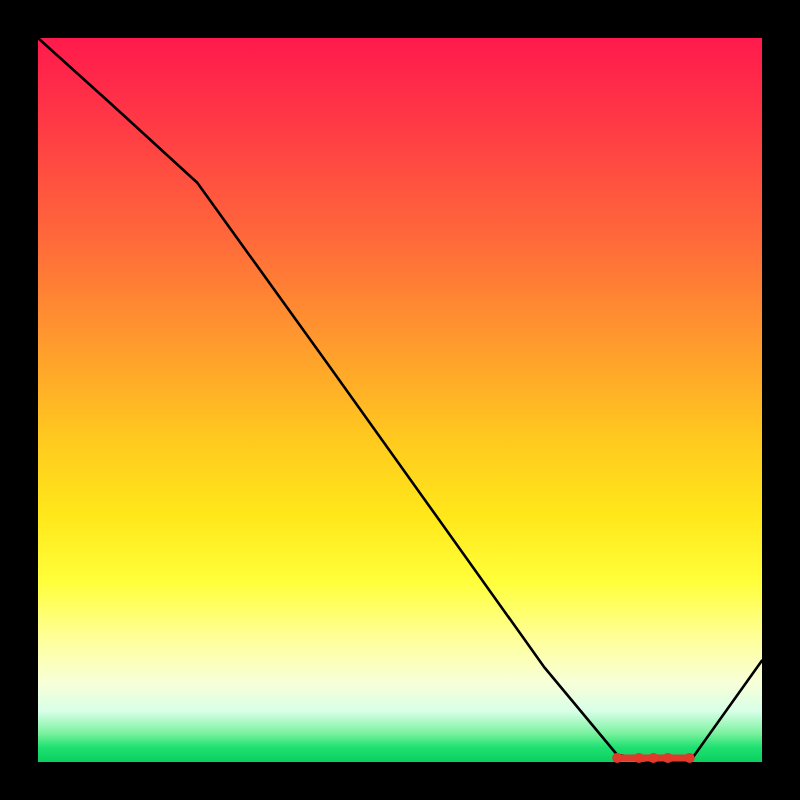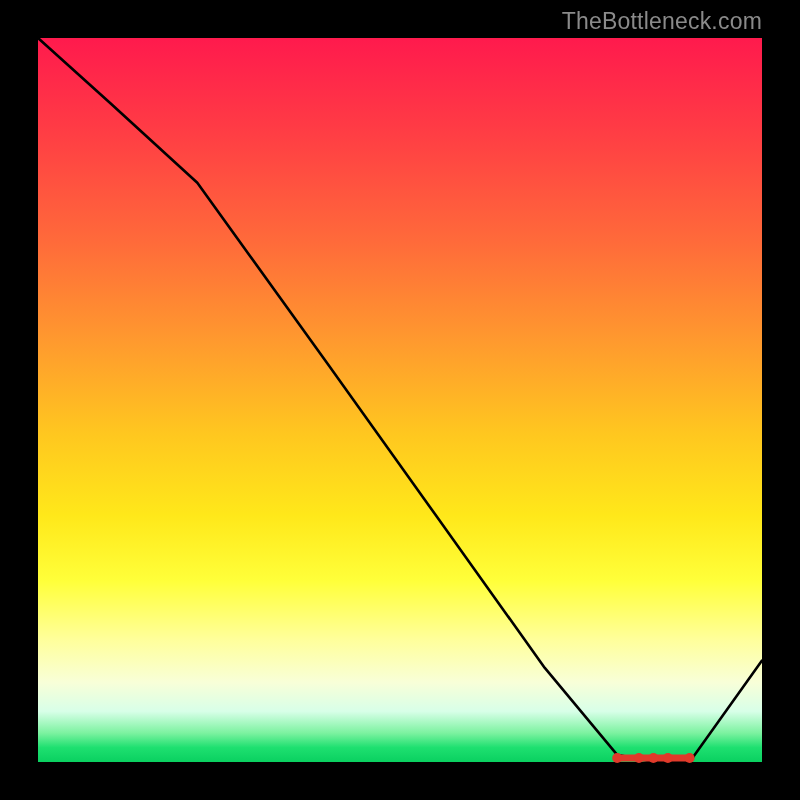--- a/index.html
+++ b/index.html
@@ -73,21 +73,20 @@
   }
   .ideal-dot {
     fill: #e03a2a;
   }
 </style>
 </head>
 <body>
 
 <div class="frame">
 
-  <div class="attribution">TheBottleneck.com</div>
 
   <div class="plot-area">
     <svg class="overlay" viewBox="0 0 724 724">
       <path class="curve" d="M0.0 0.0 L72.4 65.2 L159.3 144.8 L289.6 325.8 L398.2 477.8 L506.8 629.9 L579.2 716.8 L615.4 724.0 L651.6 724.0 L724.0 622.6"></path>
       <line class="ideal-segment" x1="579.2" y1="720" x2="651.6" y2="720"></line>
       <g>
           <circle class="ideal-dot" cx="579.2" cy="720" r="5"></circle>
           <circle class="ideal-dot" cx="600.92" cy="720" r="5"></circle>
           <circle class="ideal-dot" cx="615.4" cy="720" r="5"></circle>
           <circle class="ideal-dot" cx="629.88" cy="720" r="5"></circle>

